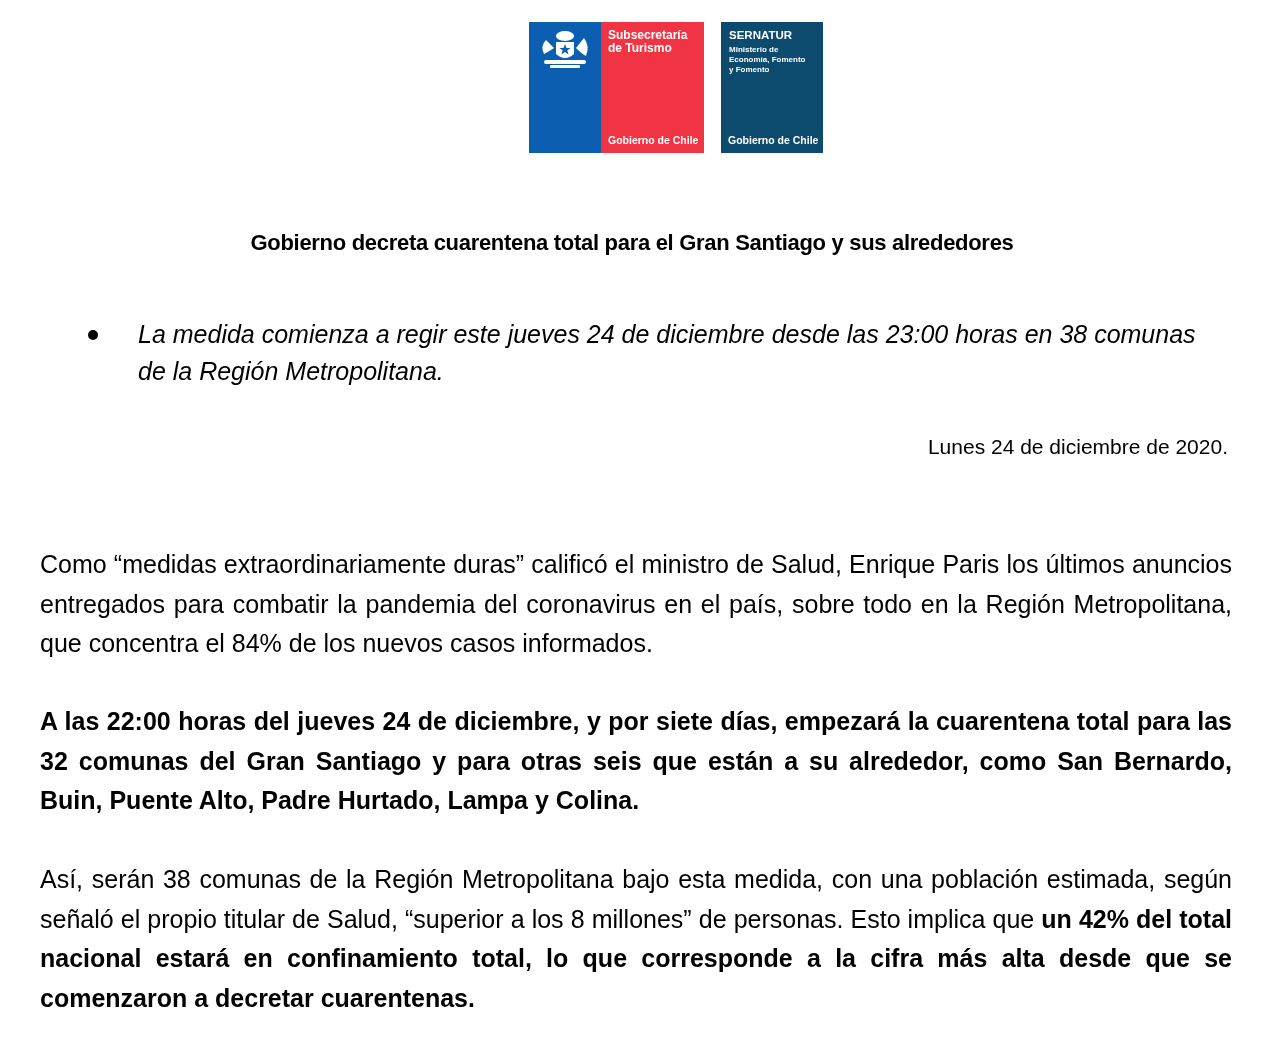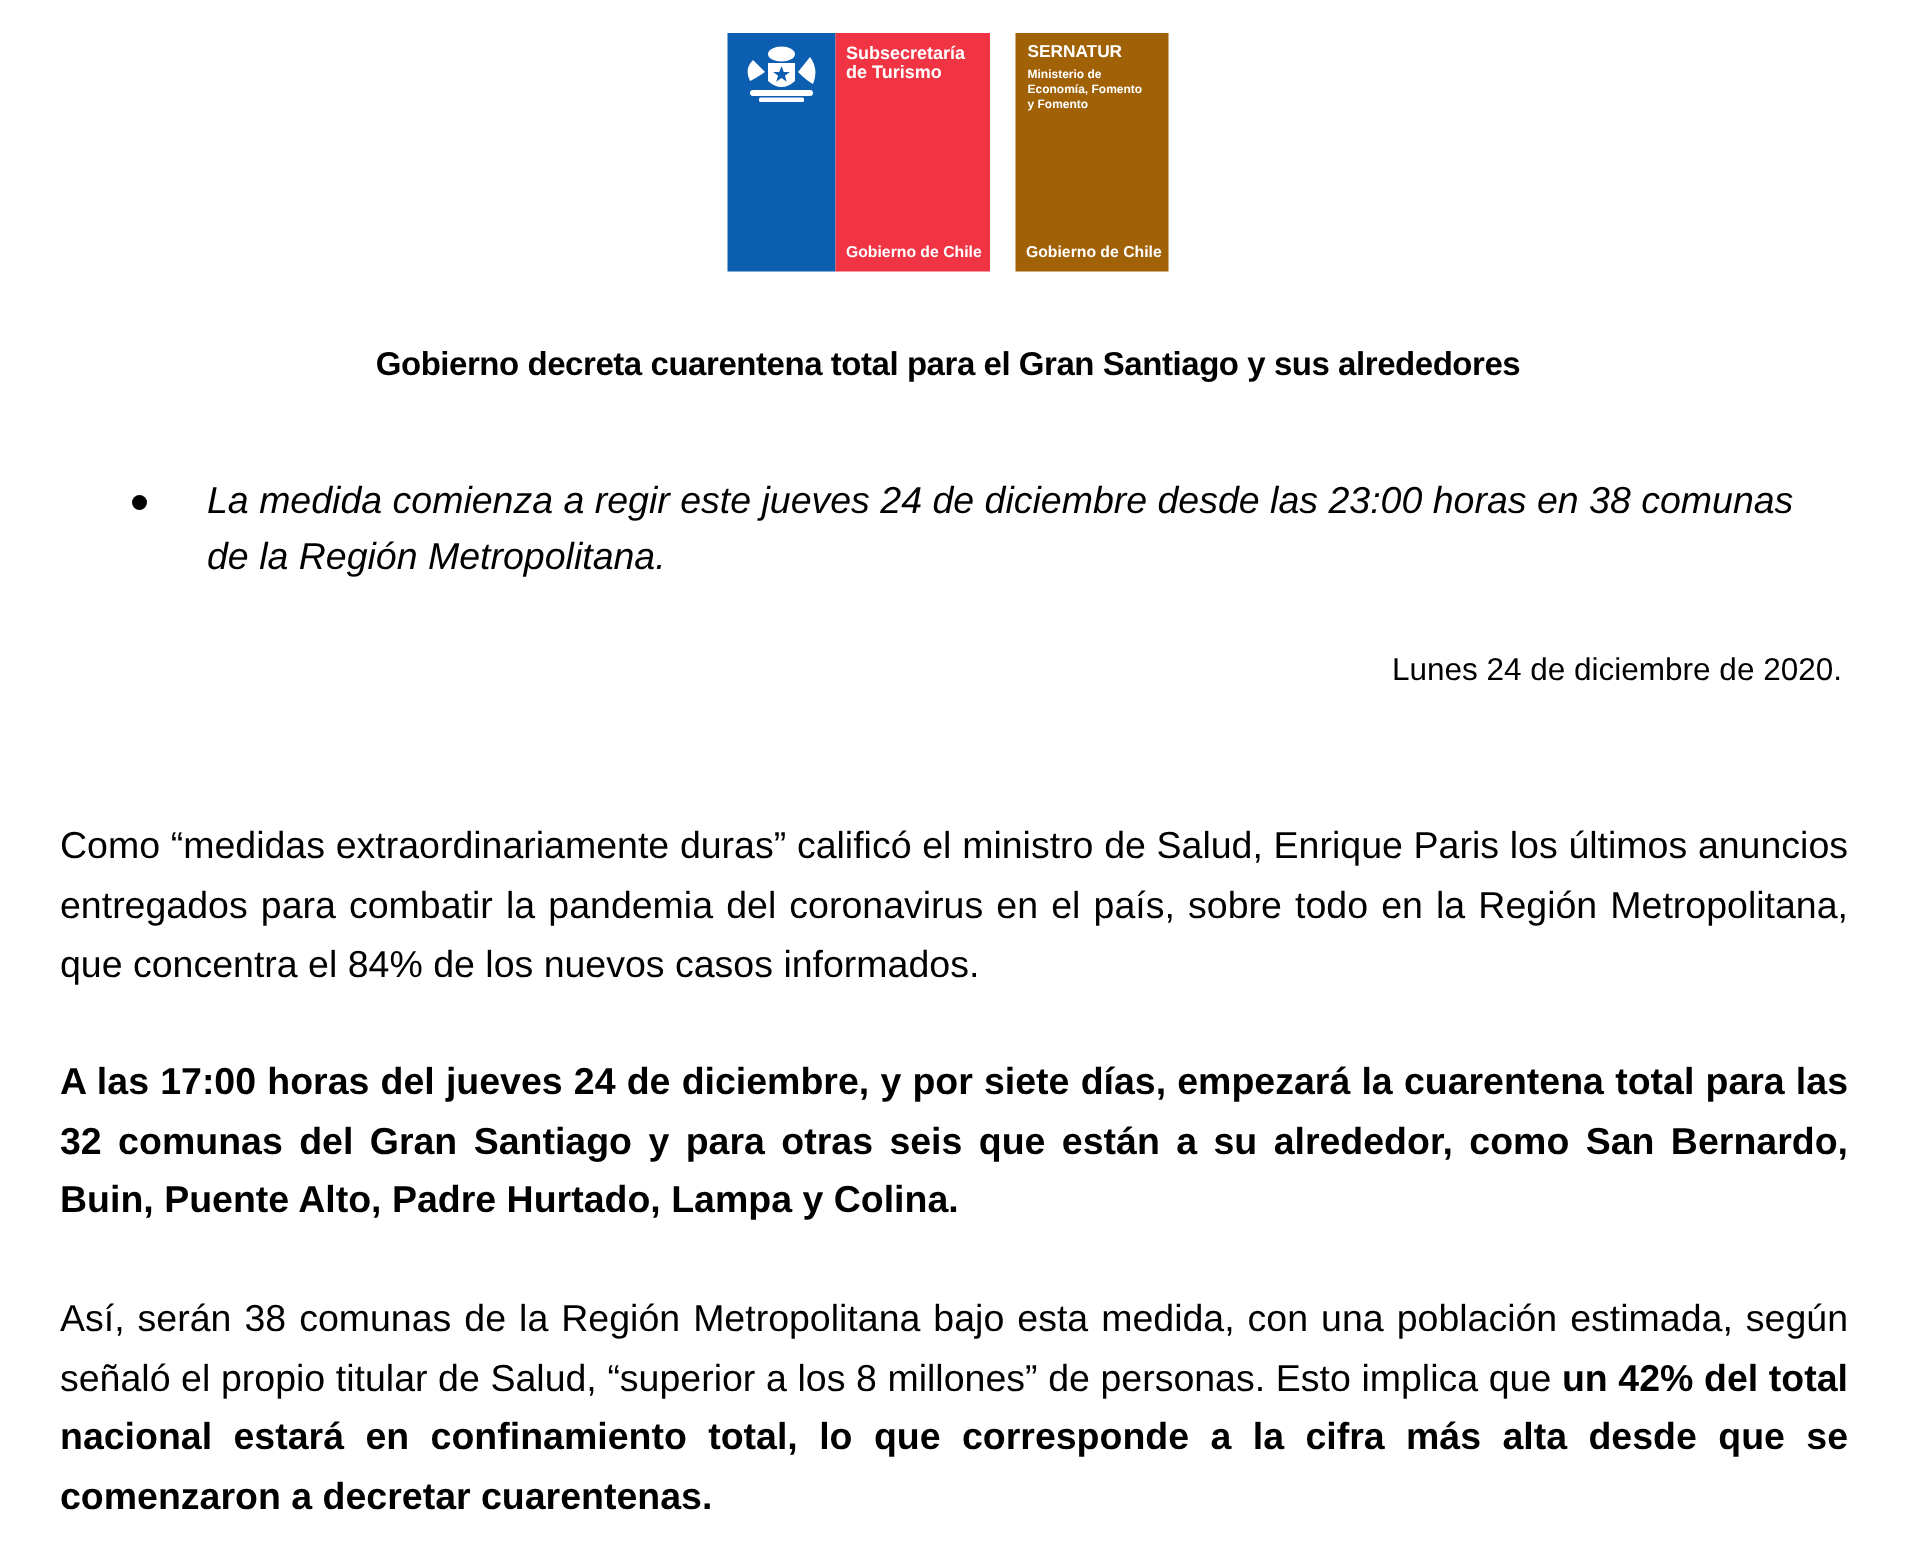--- a/index.html
+++ b/index.html
@@ -1,22 +1,22 @@
 <!DOCTYPE html>
 <html><head>
 <meta charset="utf-8">
 <style>
   html, body { margin: 0; padding: 0; background: #ffffff; }
   body { width: 1280px; height: 1041px; position: relative; overflow: hidden;
          font-family: "Liberation Sans", "DejaVu Sans", sans-serif; color: #000; }
-  .logo { position: absolute; top: 22px; height: 159px; box-sizing: border-box; }
+  .logo { position: absolute; top: 22px; height: 131px; box-sizing: border-box; margin-left: 44px; }
   .logo1 { left: 485px; width: 175px; display: flex; }
   .logo1 .blue { width: 72px; height: 100%; background: #0c5fb0; position: relative; }
   .logo1 .red { flex: 1; height: 100%; background: #f03444; position: relative; }
-  .logo2 { left: 677px; width: 102px; background: #a16207; }
+  .logo2 { left: 677px; width: 102px; background: #0c4a6e; }
   .logo-text { position: absolute; color: #fff; font-weight: bold; }
   .sub-title { left: 7px; top: 7px; font-size: 12px; line-height: 13px; }
   .gob { left: 7px; bottom: 7px; font-size: 10.5px; }
   .sernatur { left: 8px; top: 7px; font-size: 11.5px; }
   .ministerio { left: 8px; top: 23px; font-size: 8px; line-height: 10px; }
   .emblem { position: absolute; left: 9px; top: 6px; width: 54px; height: 44px; }
   h1 { position: absolute; left: 0; width: 1264px; top: 230px; margin: 0; text-align: center;
        font-size: 22px; font-weight: bold; letter-spacing: -0.3px; }
   .bullet-block { position: absolute; left: 88px; top: 316px; width: 1120px; }
   .bullet-dot { position: absolute; left: 0; top: 14px; width: 10px; height: 10px; border-radius: 50%; background: #000; }
@@ -67,14 +67,14 @@
 <h1>Gobierno decreta cuarentena total para el Gran Santiago y sus alrededores</h1>
 
 <div class="bullet-block">
   <span class="bullet-dot"></span>
   <div class="bullet-text">La medida comienza a regir este jueves 24 de diciembre desde las 23:00 horas en 38 comunas de la Región Metropolitana.</div>
 </div>
 
 <div class="date">Lunes 24 de diciembre de 2020.</div>
 
 <p class="para p1">Como “medidas extraordinariamente duras” calificó el ministro de Salud, Enrique Paris los últimos anuncios entregados para combatir la pandemia del coronavirus en el país, sobre todo en la Región Metropolitana, que concentra el 84% de los nuevos casos informados.</p>
-<p class="para p2">A las 17:00 horas del jueves 24 de diciembre, y por siete días, empezará la cuarentena total para las 32 comunas del Gran Santiago y para otras seis que están a su alrededor, como San Bernardo, Buin, Puente Alto, Padre Hurtado, Lampa y Colina.</p>
+<p class="para p2">A las 22:00 horas del jueves 24 de diciembre, y por siete días, empezará la cuarentena total para las 32 comunas del Gran Santiago y para otras seis que están a su alrededor, como San Bernardo, Buin, Puente Alto, Padre Hurtado, Lampa y Colina.</p>
 <p class="para p3"><span>Así, serán 38 comunas de la Región Metropolitana bajo esta medida, con una población estimada, según señaló el propio titular de Salud, “superior a los 8 millones” de personas. Esto implica que </span><span class="bold">un 42% del total nacional estará en confinamiento total, lo que corresponde a la cifra más alta desde que se comenzaron a decretar cuarentenas.</span></p>
 
 </body></html>

